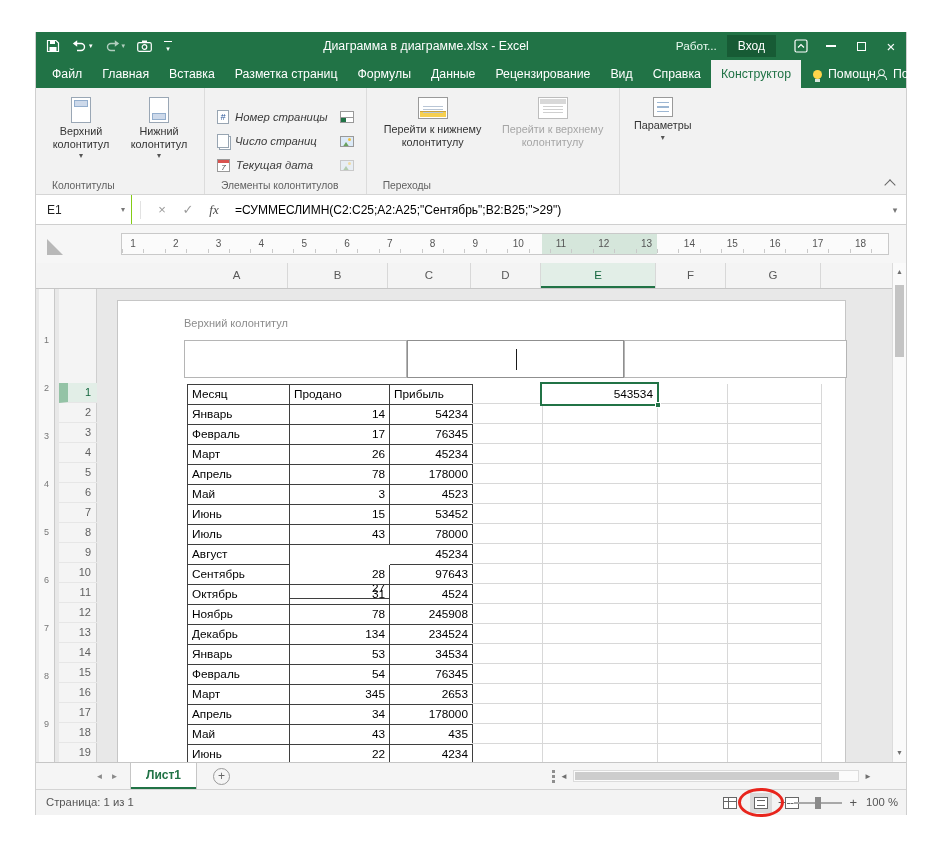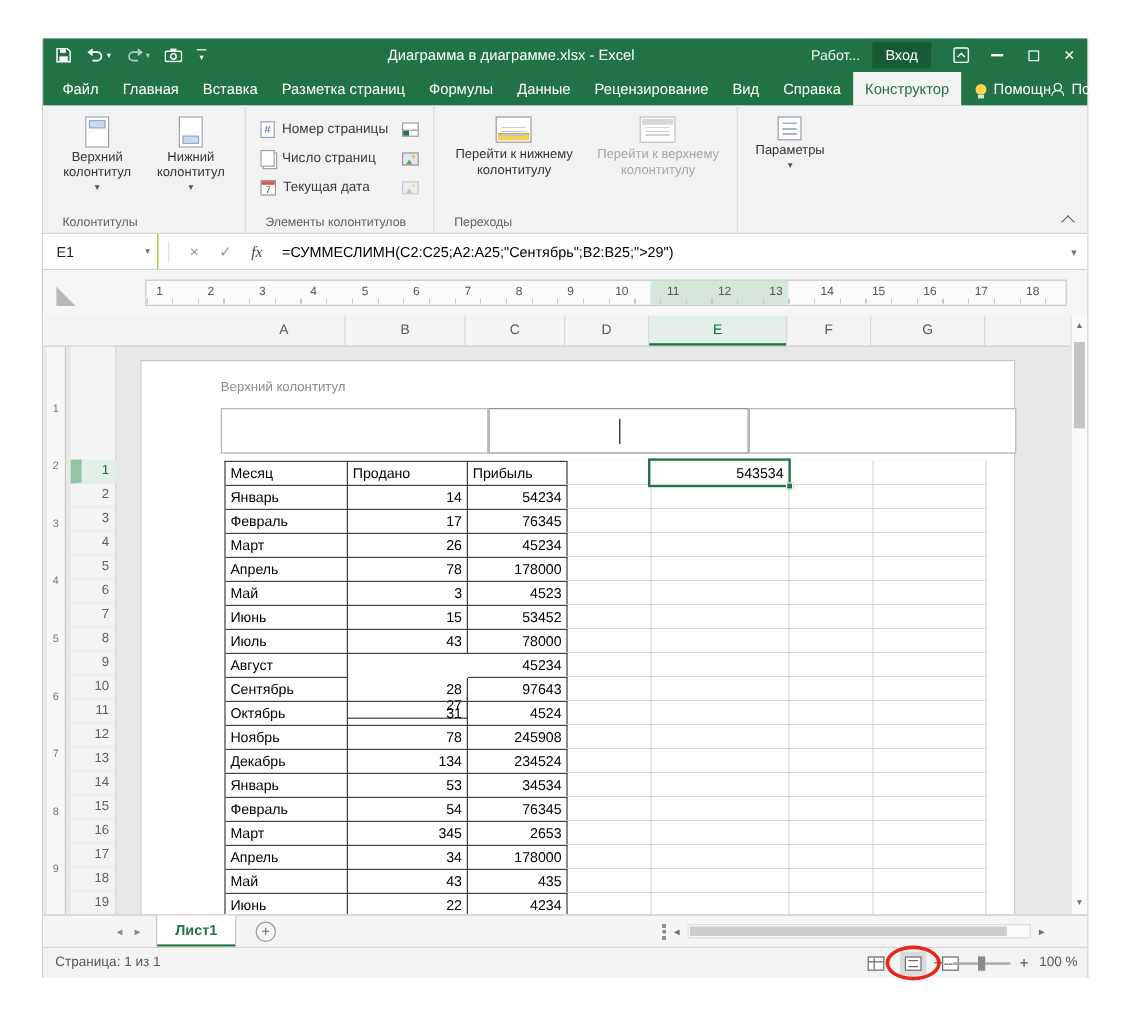--- a/index.html
+++ b/index.html
@@ -37,21 +37,21 @@
 .person::after{content:"";position:absolute;left:0;bottom:0;width:9px;height:4px;border:1px solid #fff;border-bottom:none;border-radius:5px 5px 0 0;}
 
 
 .ribbon{position:absolute;left:0;top:56px;width:100%;height:107px;background:#f2f2f2;border-bottom:1px solid #d5d5d5;display:flex;align-items:stretch;}
 .rgroup{position:relative;display:flex;padding:3px 6px 17px;border-right:1px solid #dcdcdc;}
 .glabel{position:absolute;bottom:3px;left:16px;right:0;font-size:10.3px;color:#616161;white-space:nowrap;}
 .bigbtn{width:78px;display:flex;flex-direction:column;align-items:center;gap:2px;padding-top:6px;font-size:10.8px;line-height:12.5px;color:#333;text-align:center;}
 .bignav{width:120px;display:flex;flex-direction:column;align-items:center;gap:2px;padding-top:6px;font-size:10.8px;line-height:12.5px;color:#333;text-align:center;}
 .bignav.disabled{color:#a6a6a6;}
 .dd{font-size:8px;color:#555;line-height:8px;}
-.elcols{display:flex;align-items:flex-start;}
+.elcols{display:flex;align-items:flex-end;font-style:italic;}
 .elcol{display:flex;flex-direction:column;margin-top:5px;}
 .smbtn{display:flex;align-items:center;gap:6px;height:24px;padding:0 6px;font-size:11.3px;color:#3a3a3a;white-space:nowrap;}
 .smbtn.disabled{opacity:.45;}
 .collapse-rb{position:absolute;right:12px;bottom:8px;width:8px;height:8px;}
 .collapse-rb::before{content:"";position:absolute;left:0;top:3px;width:7px;height:7px;border-left:1.5px solid #666;border-top:1.5px solid #666;transform:rotate(45deg);}
 
 
 .i-page-hf{width:20px;height:26px;background:#fff;border:1px solid #9aa7b5;position:relative;}
 .i-page-hf.top::before{content:"";position:absolute;left:2px;right:2px;top:2px;height:5px;background:#cdd9ea;border:1px solid #93aecd;}
 .i-page-hf.bot::before{content:"";position:absolute;left:2px;right:2px;bottom:2px;height:5px;background:#cdd9ea;border:1px solid #93aecd;}

